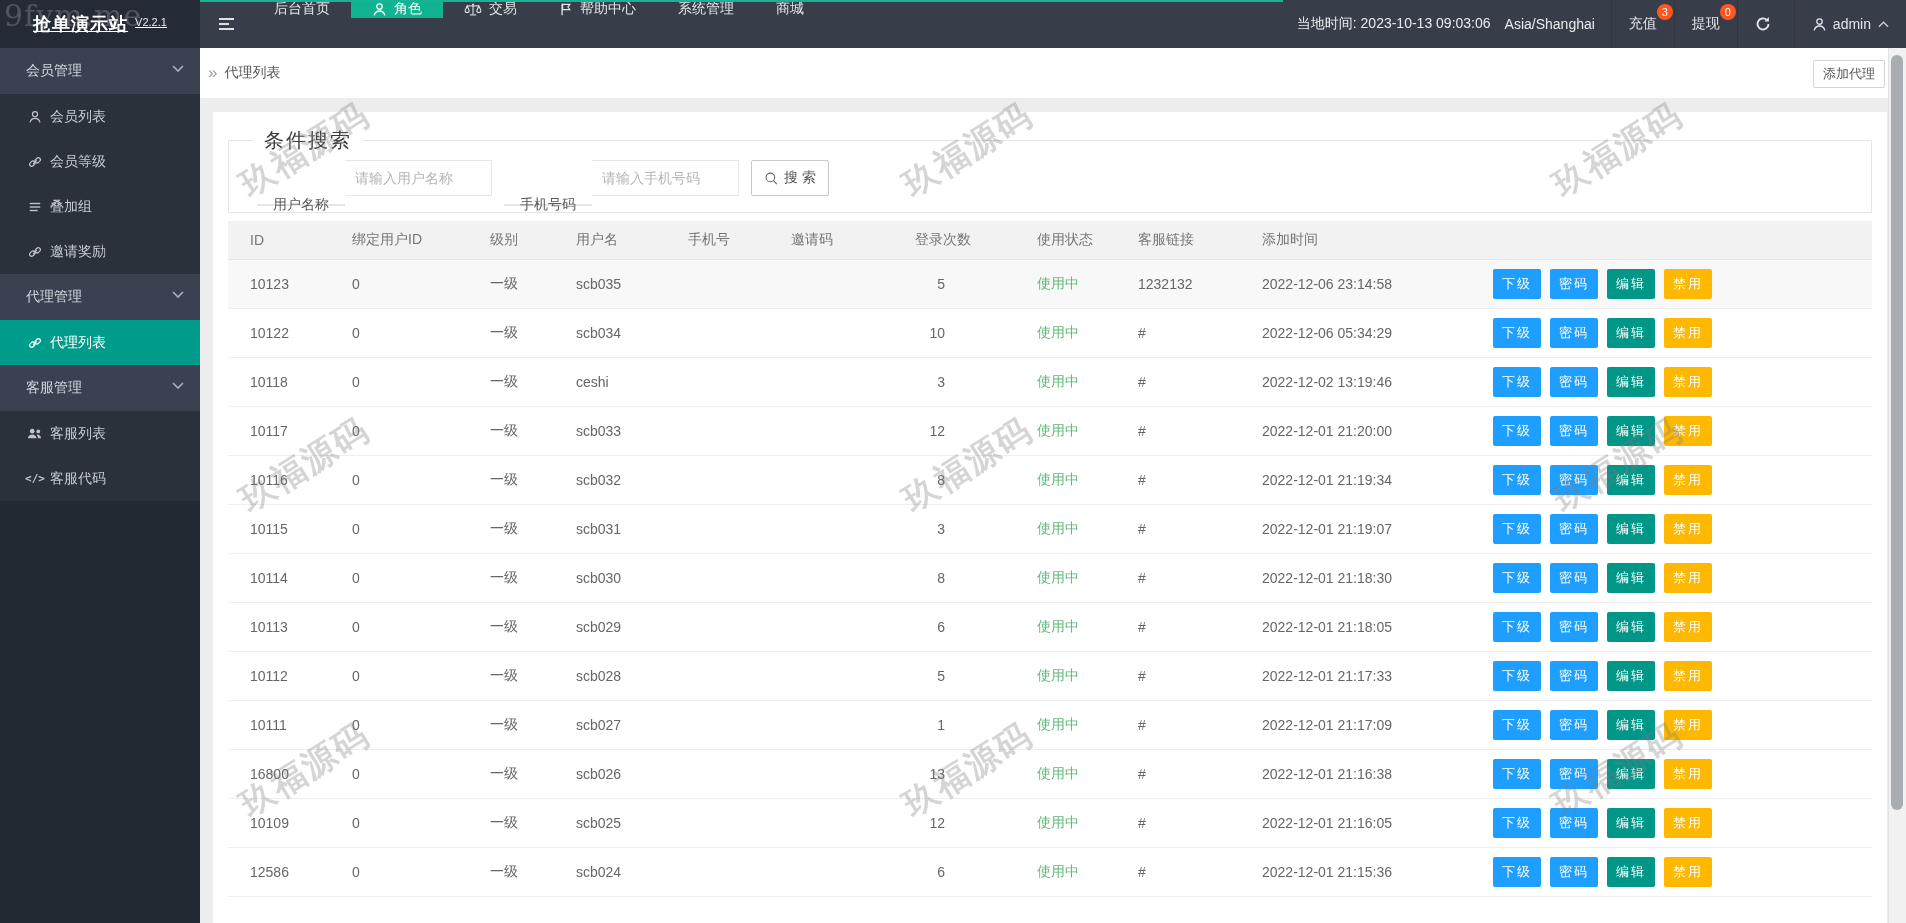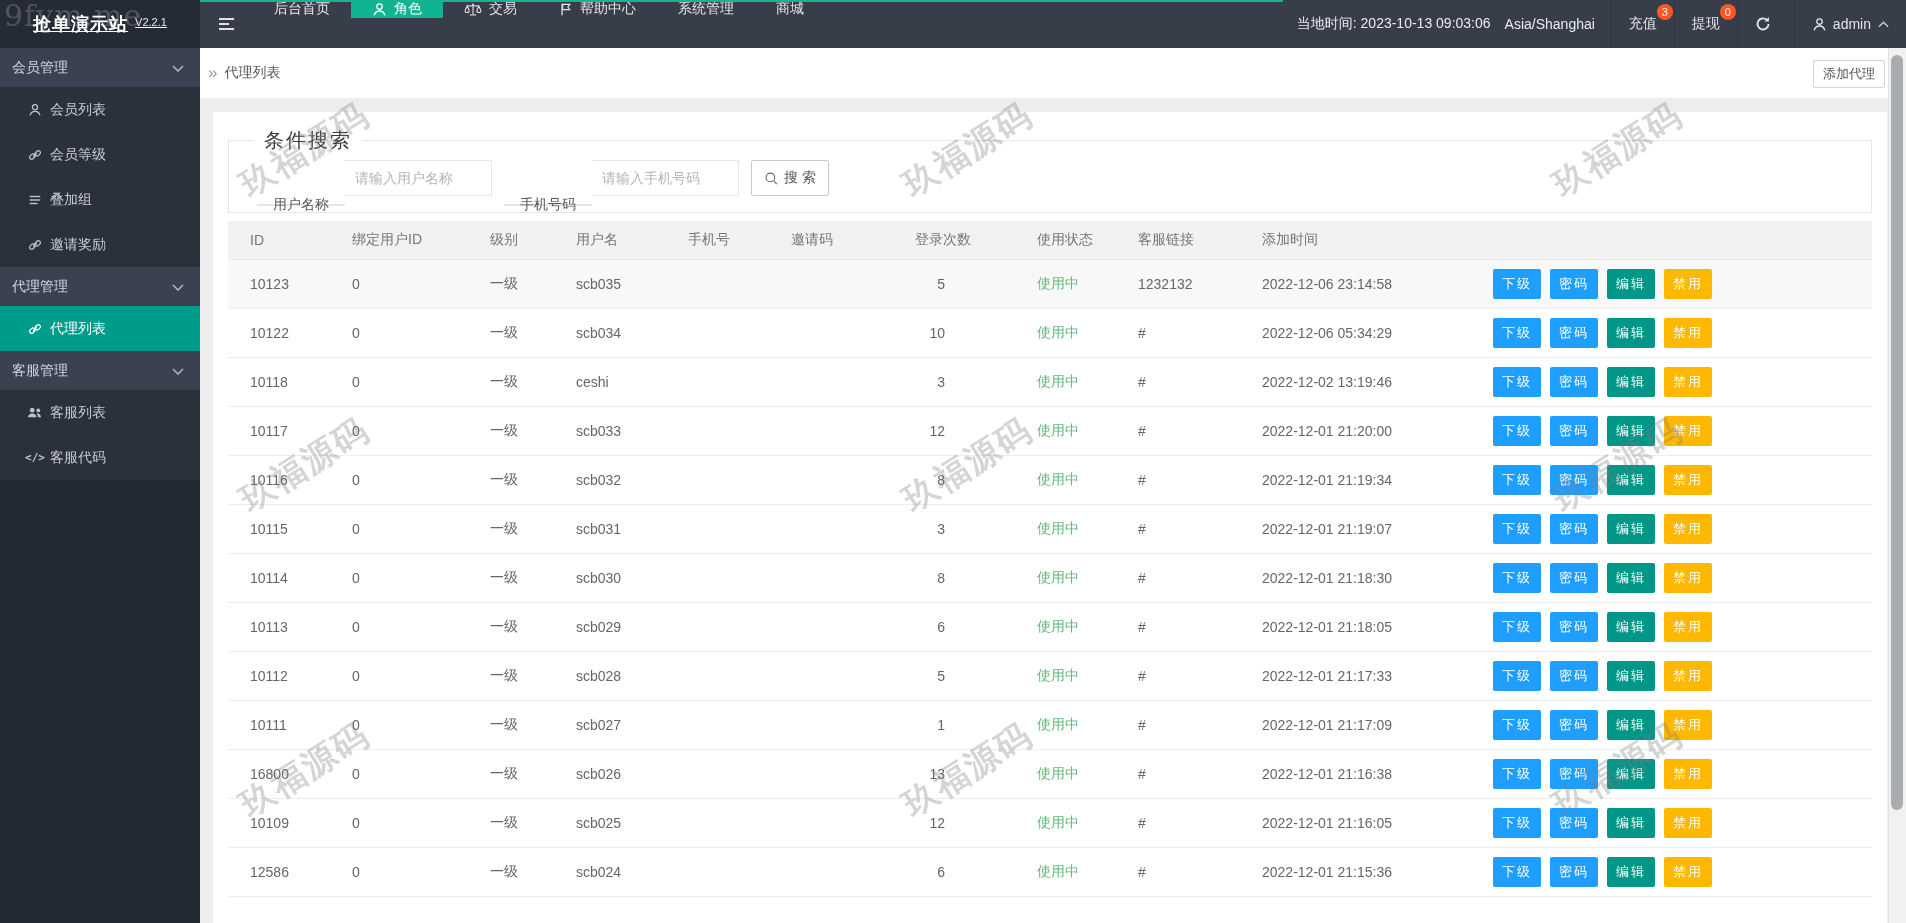--- a/index.html
+++ b/index.html
@@ -25,22 +25,22 @@
   .time-wrap{display:flex;align-items:center;margin-right:16px;color:#e9ebee;}
   .time-wrap .tz{margin-left:14px;}
   .tb-item{position:relative;display:flex;align-items:center;padding:0 17px;cursor:pointer;border-left:1px solid rgba(0,0,0,0.12);}
   .tb-item .badge{position:absolute;top:4px;right:1px;min-width:16px;height:16px;line-height:16px;border-radius:9px;
         background:#ff5722;color:#fff;font-size:11px;text-align:center;font-style:normal;padding:0 4px;box-sizing:border-box;}
   .tb-item .pico{display:inline-flex;margin-right:6px;}
   .tb-item .chev{display:inline-flex;margin-left:7px;}
   .progress-line{position:absolute;left:200px;top:0;width:1083px;height:2px;background:#17b394;z-index:30;}
   
   .sidebar{position:absolute;left:0;top:48px;bottom:0;width:200px;background:#232933;z-index:4;}
-  .group-header{height:39px;display:flex;align-items:center;background:#3a4150;color:#d3d6dc;font-size:14px;
-        padding-left:12px;position:relative;cursor:pointer;}
+  .group-header{height:46px;display:flex;align-items:center;background:#3a4150;color:#d3d6dc;font-size:14px;
+        padding-left:26px;position:relative;cursor:pointer;}
   .group-header .chev{position:absolute;right:16px;top:17px;color:#aeb3bb;}
   .menu-item{height:45px;display:flex;align-items:center;background:#2a313b;color:#c6cbd3;font-size:14px;
         padding-left:27px;cursor:pointer;}
   .menu-item .sico{display:inline-flex;width:16px;justify-content:center;margin-right:7px;color:#bfc4cc;font-size:11px;font-weight:bold;}
   .menu-item.active{background:#009c8b;color:#fff;}
   .menu-item.active .sico{color:#fff;}
   
   .content{position:absolute;left:200px;top:48px;right:17px;bottom:0;display:flex;flex-direction:column;background:#ededed;}
   .crumbbar{height:50px;background:#fff;display:flex;align-items:center;padding-left:8px;position:relative;flex-shrink:0;}
   .crumb-icon{color:#999;font-size:17px;margin-right:7px;}

